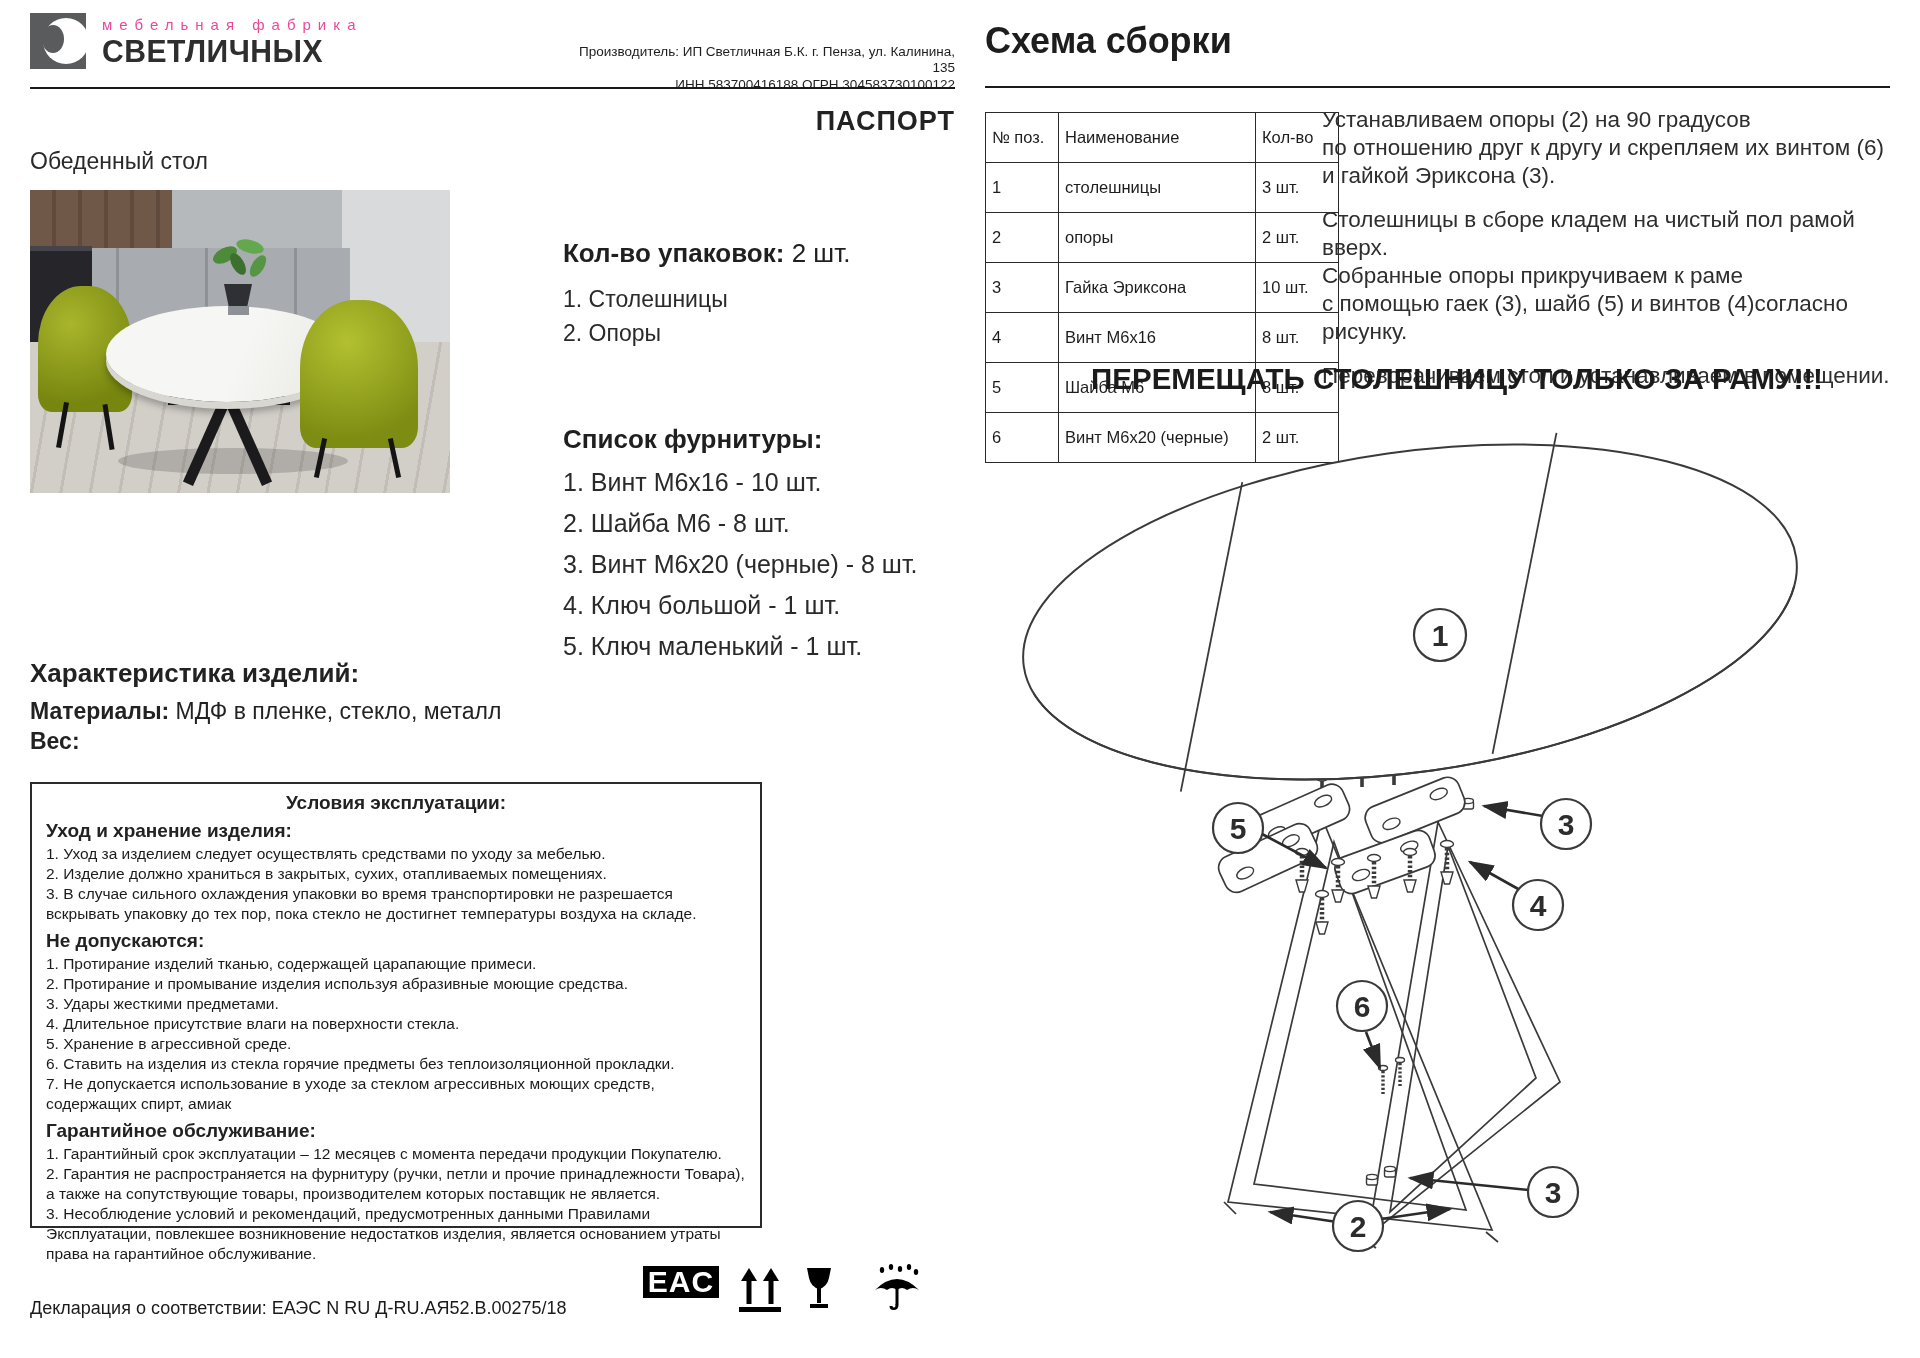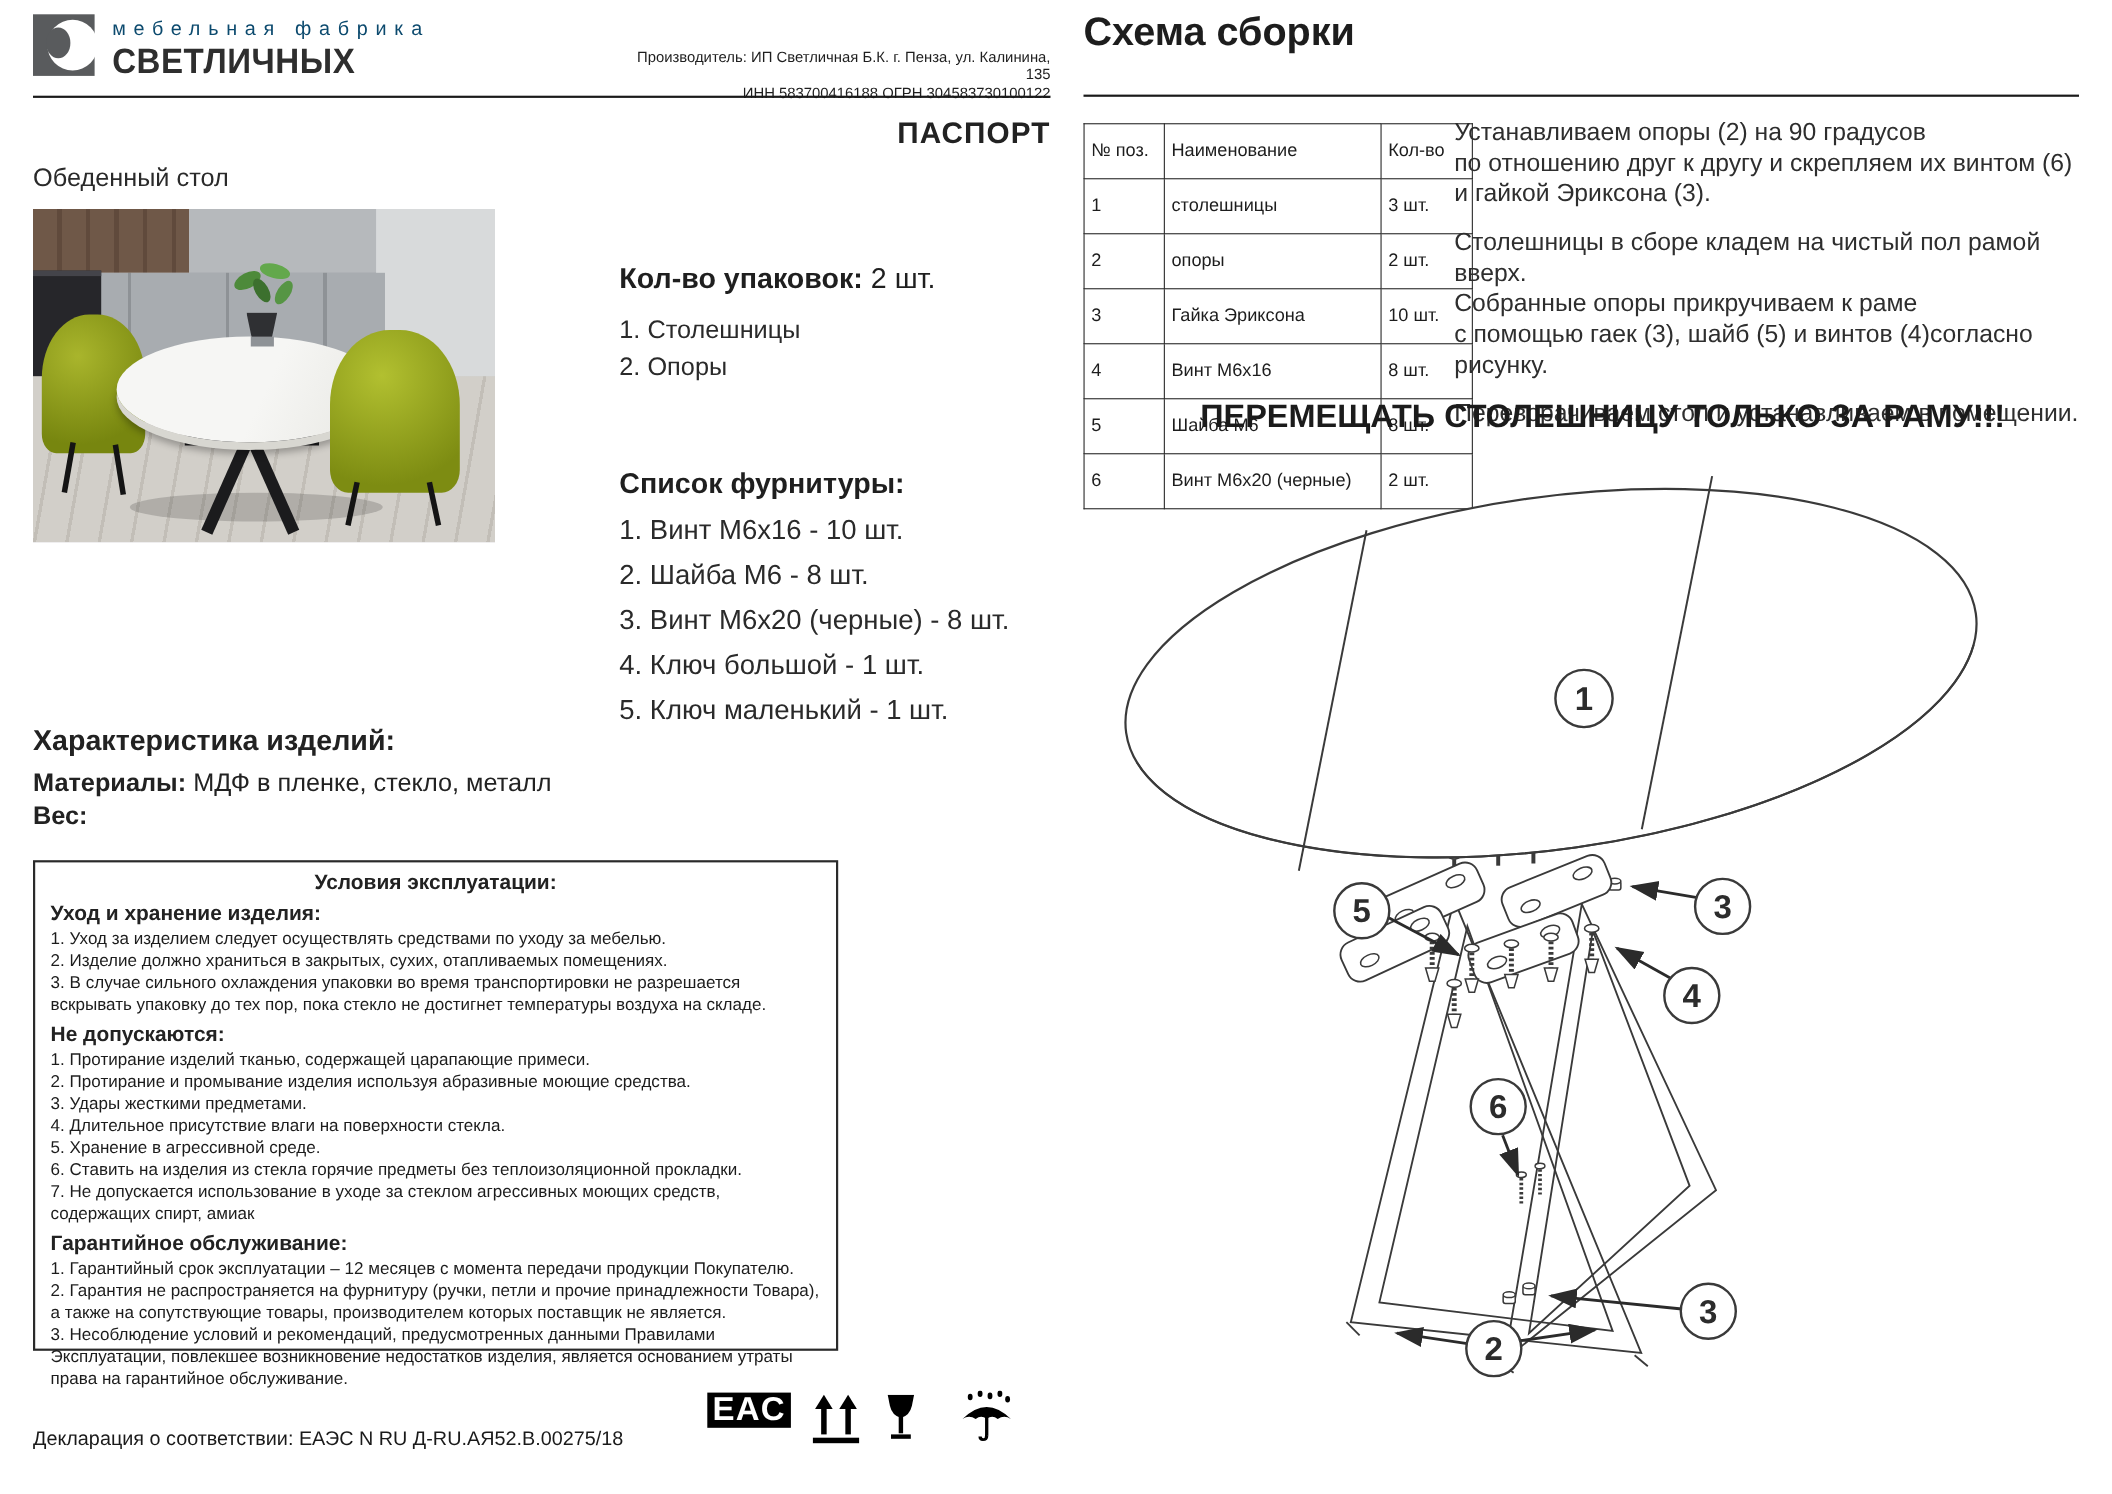--- a/index.html
+++ b/index.html
@@ -5,25 +5,25 @@
   html,body{margin:0;padding:0;background:#fff;}
   .page{position:relative;width:1920px;height:1358px;background:#fff;overflow:hidden;
         font-family:"Liberation Sans",sans-serif;color:#222;}
   .abs{position:absolute;}
 
   
   .logo{left:30px;top:13px;width:56px;height:56px;background:#595b5d;}
   .logo-circle{position:absolute;left:13px;top:5px;width:46px;height:46px;border-radius:50%;background:#fff;}
   .logo-dot{position:absolute;left:12px;top:12px;width:22px;height:28px;border-radius:50%;background:#595b5d;}
   .brand{left:102px;top:16px;}
-  .brand-line{font-size:18px;letter-spacing:7px;color:#0c4a6e;text-align:right;}
+  .brand-line{font-size:15px;letter-spacing:7px;color:#ec4899;text-align:right;}
   .brand-name{font-size:32px;font-weight:700;letter-spacing:.5px;color:#2e2e2e;transform:scaleX(.94);transform-origin:left;}
   .producer{left:555px;top:44px;width:400px;text-align:right;font-size:13.5px;line-height:1.22;color:#1e1e1e;}
   .rule{height:2px;background:#1a1a1a;}
-  .scheme-title{left:985px;top:8px;font-size:36px;font-weight:700;color:#1d1d1d;text-align:right;}
+  .scheme-title{left:985px;top:20px;font-size:36px;font-weight:700;color:#1d1d1d;text-align:right;}
 
   
   .passport-title{left:30px;top:106px;width:925px;text-align:right;font-size:27px;font-weight:700;letter-spacing:1px;}
   .product-name{left:30px;top:148px;font-size:23px;color:#2a2a2a;}
 
   .blk-label{font-weight:700;font-size:26px;color:#1f1f1f;}
   .blk-value{font-weight:400;font-size:26px;color:#1f1f1f;}
   .pkg-head{left:563px;top:238px;}
   .pkg-list{left:563px;top:282px;font-size:23px;line-height:1.48;color:#2a2a2a;}
   .hw-head{left:563px;top:424px;}

